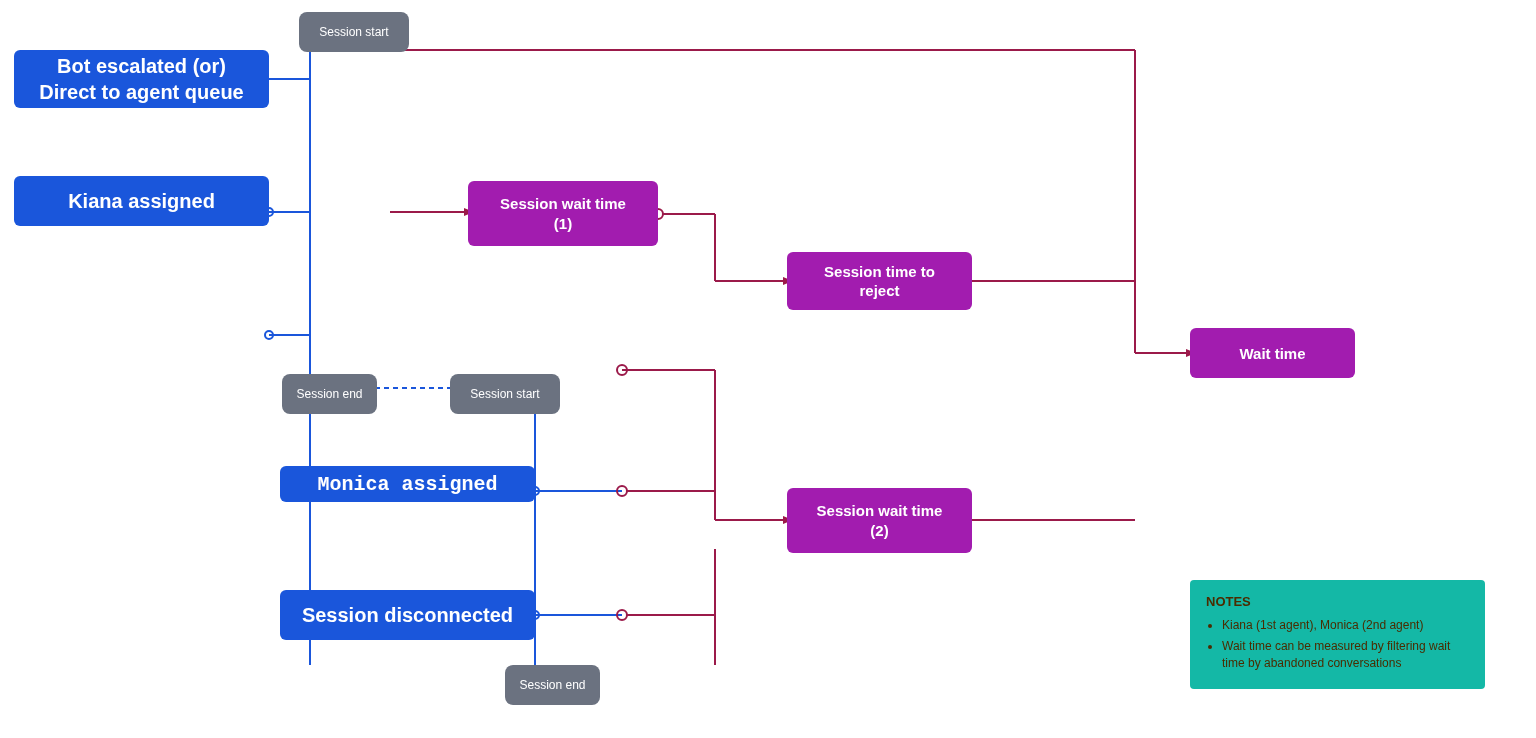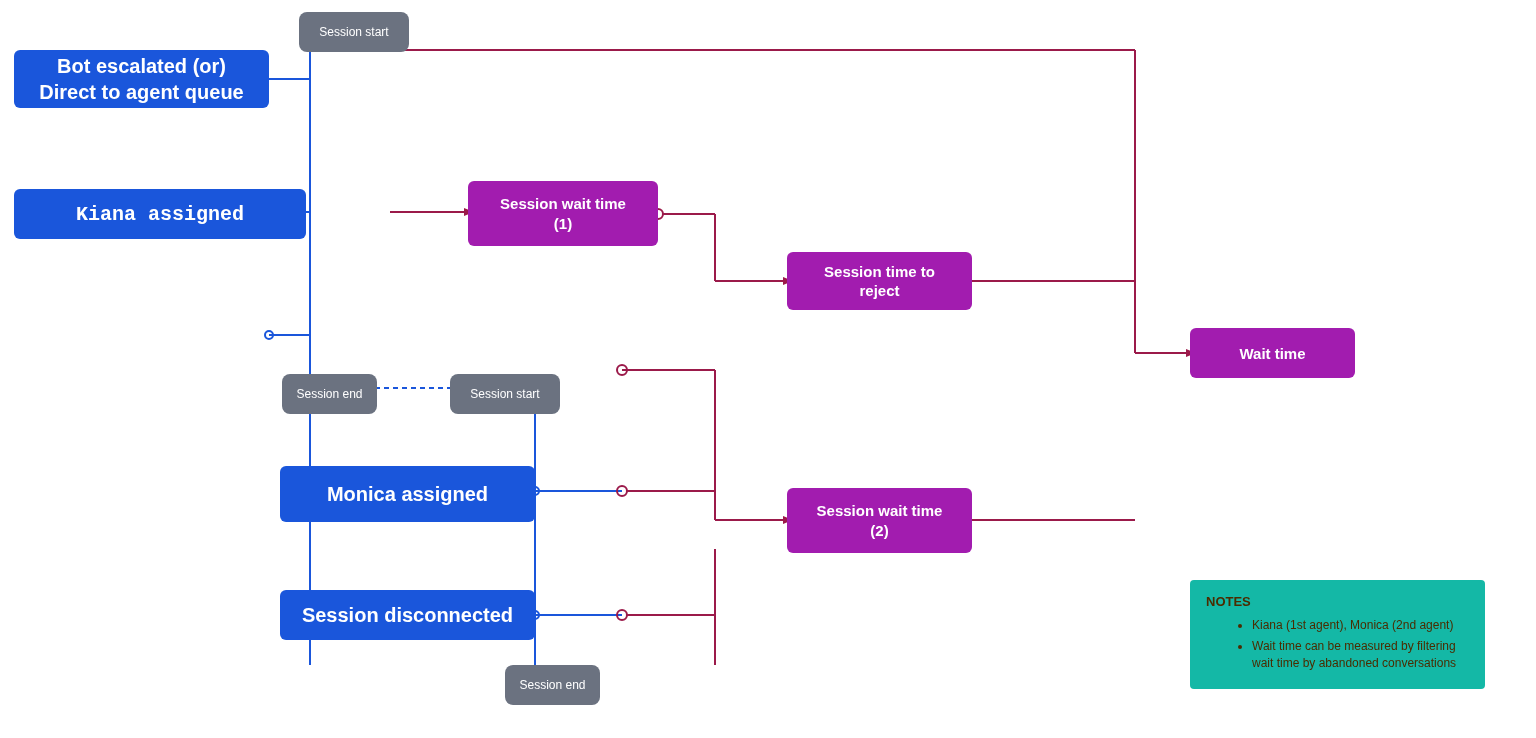--- a/index.html
+++ b/index.html
@@ -78,21 +78,20 @@
     }
     .notes-box ul {
       list-style: disc;
       padding-left: 16px;
     }
     .notes-box li {
       font-size: 12px;
       color: #4a2c00;
       margin-bottom: 4px;
       line-height: 1.4;
-      margin-left: 30px;
     }
 
     svg.lines {
       position: absolute;
       top: 0;
       left: 0;
       width: 1536px;
       height: 738px;
       pointer-events: none;
     }
@@ -156,24 +155,24 @@
     <circle cx="622" cy="615" r="5" fill="none" stroke="#9b1a4a" stroke-width="2"></circle>
     <line x1="627" y1="615" x2="715" y2="615" stroke="#9b1a4a" stroke-width="2"></line>
     <line x1="715" y1="549" x2="715" y2="665" stroke="#9b1a4a" stroke-width="2"></line>
 
     <polygon points="1186,349 1196,353 1186,357" fill="#9b1a4a"></polygon>
   </svg>
 
   <div class="blue-box" style="left:14px; top:50px; width:255px; height:58px; line-height:1.3">Bot escalated (or)
 Direct to agent queue</div>
 
-  <div class="blue-box" style="left:14px; top:189px; width:292px; height:50px;font-family:Liberation Mono, monospace;">Kiana assigned</div>
-
-
-  <div class="blue-box" style="left:280px; top:466px; width:255px; height:56px;">Monica assigned</div>
+  <div class="blue-box" style="left:14px; top:176px; width:255px; height:50px;">Kiana assigned</div>
+
+
+  <div class="blue-box" style="left:280px; top:466px; width:255px; height:36px;font-family:Liberation Mono, monospace;">Monica assigned</div>
 
   <div class="blue-box" style="left:280px; top:590px; width:255px; height:50px;">Session disconnected</div>
 
   <div class="red-box" style="left:468px; top:181px; width:190px; height:65px; line-height:1.3">
     Session wait time<br>(1)
   </div>
 
   <div class="red-box" style="left:787px; top:252px; width:185px; height:58px; line-height:1.3">
     Session time to<br>reject
   </div>

